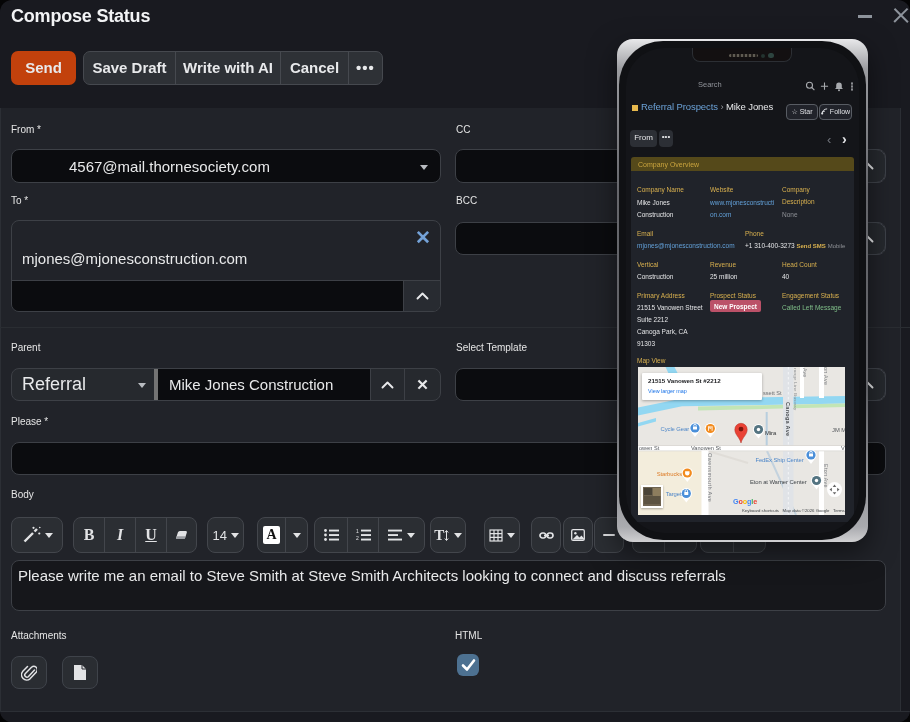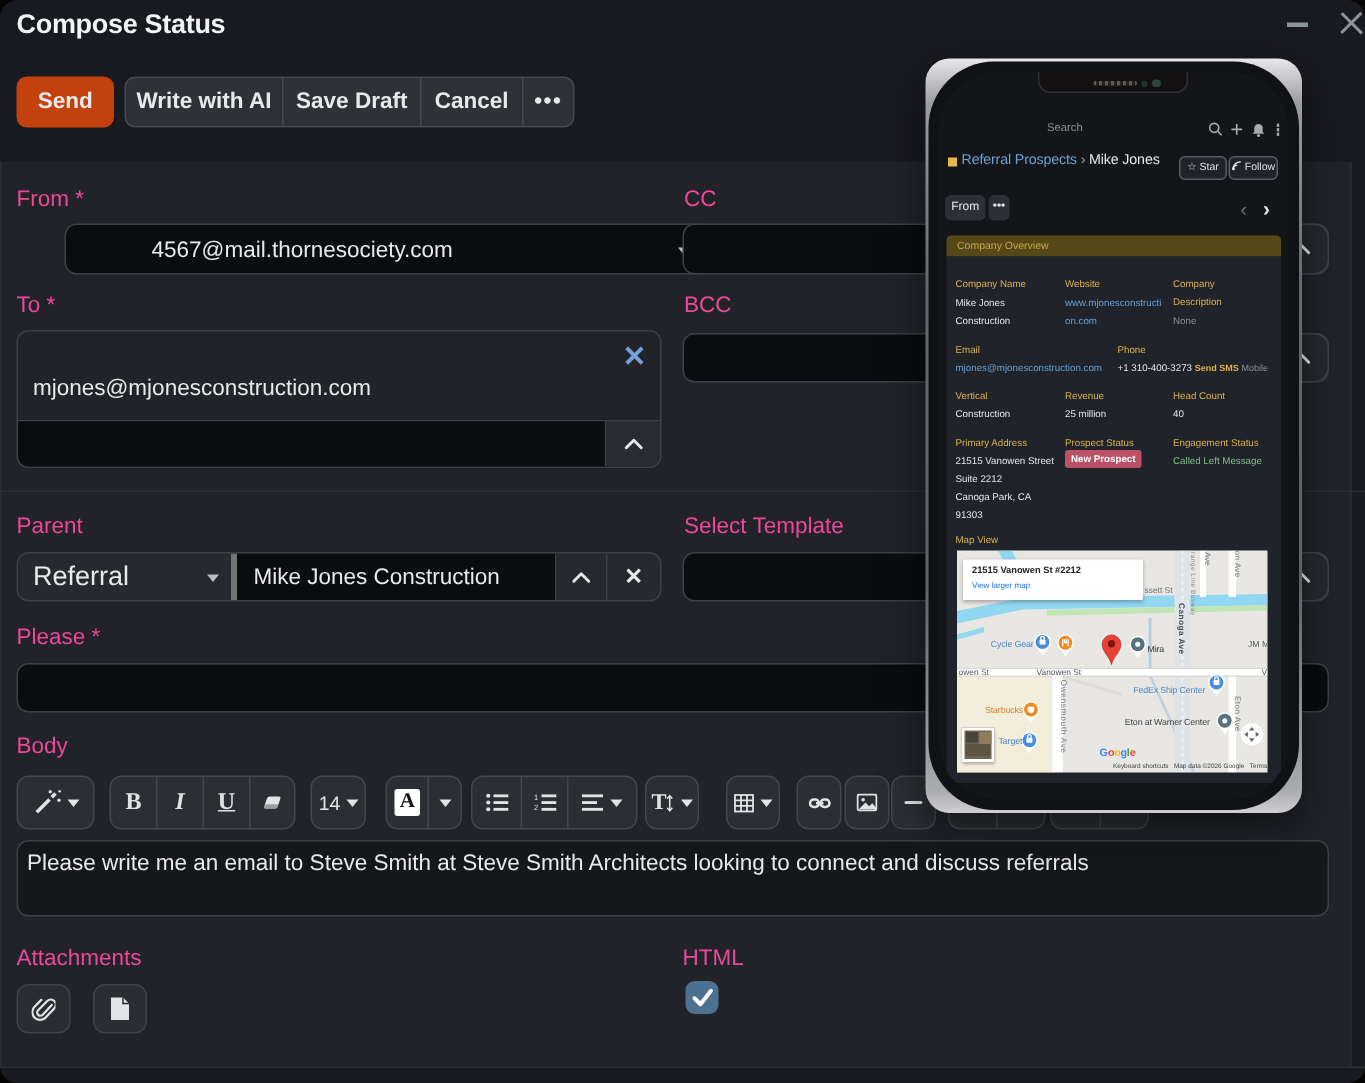--- a/index.html
+++ b/index.html
@@ -16,21 +16,21 @@
 
 .btn { position:absolute; top:51px; height:34px; border-radius:7px; color:#e8e9eb; font-size:15px; font-weight:bold; text-align:center; line-height:33px; }
 #send { left:11px; width:65px; background:#c2410c; }
 #btngroup { position:absolute; left:83px; top:51px; height:34px; width:300px; display:flex; background:#2e3136; border:1px solid #46494f; border-radius:7px; }
 #btngroup .gb { height:100%; border-right:1px solid #46494f; color:#e8e9eb; font-size:15px; font-weight:bold; text-align:center; line-height:31px; }
 #btngroup .gb:last-child { border-right:none; }
 
 #content { position:absolute; left:0; top:108px; width:901px; height:603px; background:#212329; border-right:1px solid #2c2f35; border-left:1px solid #2c2f35; }
 #footer { position:absolute; left:0; top:711px; width:910px; height:11px; background:#191a20; border-top:1px solid #2c2f35; }
 #secdiv { position:absolute; left:0; top:327px; width:910px; height:1px; background:#2a2d32; }
-.lbl { position:absolute; color:#ec4899; font-size:15px; }
+.lbl { position:absolute; color:#e5e5e5; font-size:10px; }
 .input { position:absolute; background:#0b0c0f; border:1px solid #3d4046; border-radius:8px; height:33px; color:#e8e9ea; font-size:15px; }
 
 #tobox { left:11px; top:220px; width:430px; height:92px; border:1px solid #3d4046; border-radius:8px; }
 #tobox .chip1 { position:absolute; left:10px; top:7px; font-size:15px; color:#e8e9ea; }
 #tobox .dot { color:#9a9da3; }
 #tobox .chipx { position:absolute; right:9px; top:5px; color:#74a2d8; font-size:19px; font-weight:bold; }
 #tobox .chip2 { position:absolute; left:10px; top:29px; font-size:15px; color:#e8e9ea; }
 #toinput { position:absolute; left:0px; bottom:0px; width:393px; height:31px; background:#0b0c0f; border-top:1px solid #3d4046; border-radius:0 0 0 7px; }
 #tochev { position:absolute; right:0px; bottom:0px; width:37px; height:31px; background:#282b31; border-top:1px solid #3d4046; border-left:1px solid #3d4046; border-radius:0 0 7px 0; }
 .chevsvg { display:block; margin:11px auto 0; }
@@ -70,31 +70,31 @@
 </style>
 </head>
 <body>
 <div id="app">
  <div id="modal">
   <div class="abs" id="title">Compose Status</div>
   <div class="abs" id="minbtn"></div>
   <div class="abs" id="closex"></div>
   <div class="btn" id="send">Send</div>
   <div id="btngroup">
+    <div class="gb" style="width:92px;">Save Draft</div>
     <div class="gb" style="width:105px;">Write with AI</div>
-    <div class="gb" style="width:92px;">Save Draft</div>
     <div class="gb" style="width:68px;">Cancel</div>
     <div class="gb" style="width:33px;letter-spacing:1px;">•••</div>
   </div>
   <div id="content"></div>
   <div id="secdiv"></div>
   <div id="footer"></div>
 
   <div class="lbl" style="left:11px; top:124px;">From *</div>
-  <div class="input" style="left:11px; top:149px; width:430px; height:34px;margin-left:32px;">
+  <div class="input" style="left:11px; top:149px; width:430px; height:34px;">
     <span style="position:absolute; left:57px; top:8px;">4567@mail.thornesociety.com</span>
     <span class="caret" style="position:absolute; right:12px; top:15px;"></span>
   </div>
   <div class="lbl" style="left:456px; top:124px;">CC</div>
   <div class="input" style="left:455px; top:149px; width:431px; height:34px;"></div>
   <div class="fldtog" style="left:849px; top:149px; height:34px;">
         <svg class="chevsvg" width="13" height="8" viewBox="0 0 13 8">
           <polyline points="1.5,6.5 6.5,1.5 11.5,6.5" fill="none" stroke="#e8e9eb" stroke-width="1.9" stroke-linecap="round" stroke-linejoin="round"></polyline>
         </svg>
       </div>

